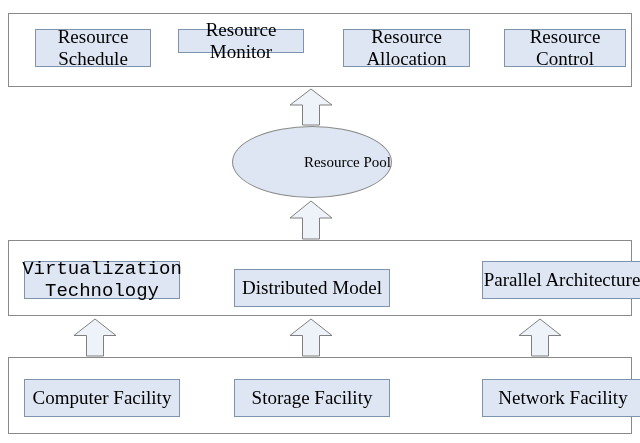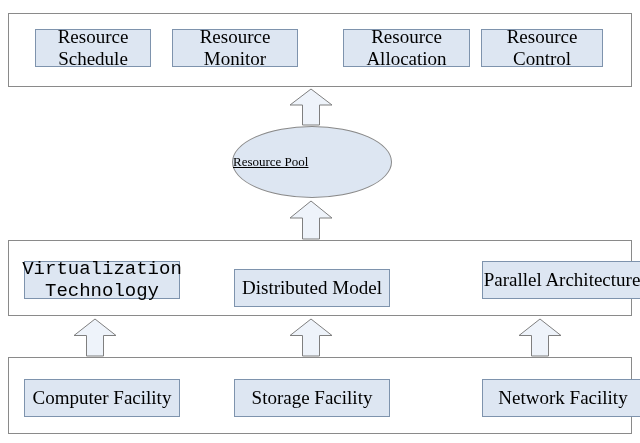--- a/index.html
+++ b/index.html
@@ -28,50 +28,49 @@
     color: #000;
     text-align: center;
   }
   .pool {
     position: absolute;
     border: 1px solid var(--container-border, #8a8a8a);
     background: var(--box-fill, #dde6f2);
     border-radius: 50%;
     display: flex;
     align-items: center;
-    justify-content: flex-start;
-    font-size: 13px;
+    justify-content: flex-end;
+    font-size: 15px;
     color: #000;
-    text-decoration: underline;
   }
   .arrow { position: absolute; }
   .arrow svg { display: block; }
   .arrow polygon {
     fill: var(--arrow-fill, #eef3fa);
     stroke: var(--arrow-border, #7f7f7f);
     stroke-width: 1;
   }
 </style>
 </head>
 <body>
 
 <div class="canvas">
 
   <div class="layer-container" style="left:8px; top:13px; width:624px; height:74px;"></div>
 
   <div class="node" style="left:35px; top:29px; width:116px; height:38px;">
     <span>Resource Schedule</span>
   </div>
-  <div class="node" style="left:172px; top:29px; width:126px; height:38px;align-items:center;">
+  <div class="node" style="left:178px; top:29px; width:126px; height:24px;align-items:center;">
     <span>Resource Monitor</span>
   </div>
   <div class="node" style="left:343px; top:29px; width:127px; height:38px;">
     <span>Resource Allocation</span>
   </div>
-  <div class="node" style="left:481px; top:29px; width:122px; height:38px;">
+  <div class="node" style="left:504px; top:29px; width:122px; height:38px;">
     <span>Resource Control</span>
   </div>
 
   <div class="arrow" style="left:289px; top:88px;">
     <svg width="44" height="38" viewBox="0 0 44 38">
       <polygon points="22,1 43,17 30.5,17 30.5,37 13.5,37 13.5,17 1,17"></polygon>
     </svg>
   </div>
 
   <div class="pool" style="left:232px; top:126px; width:160px; height:72px;">

